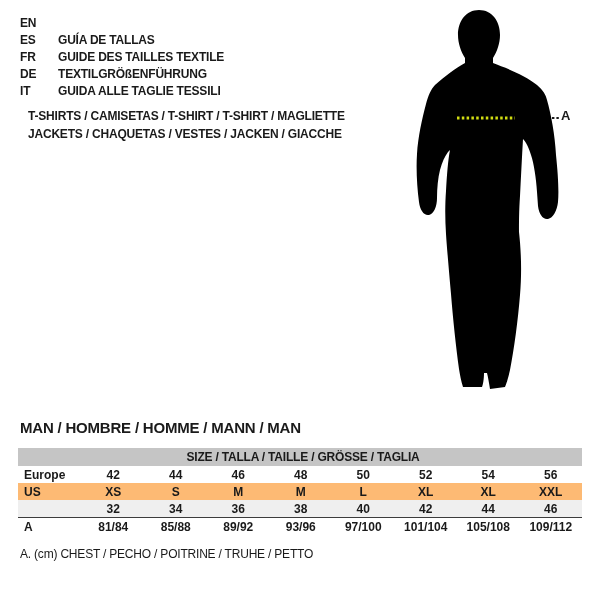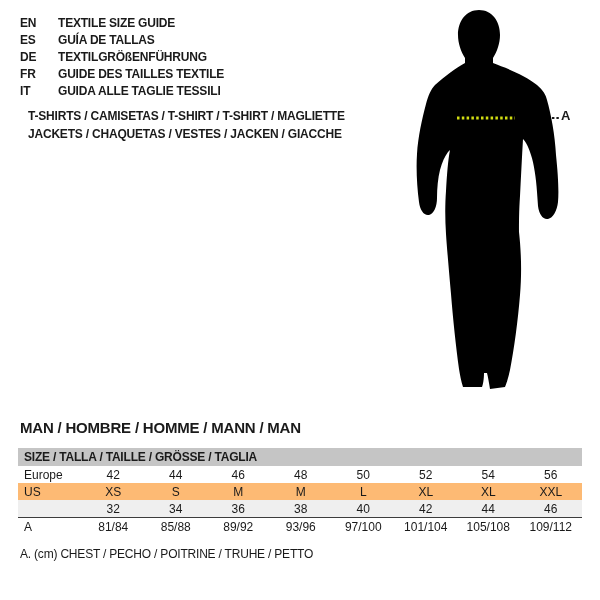--- a/index.html
+++ b/index.html
@@ -14,49 +14,48 @@
   
   .cat-block{position:absolute;left:28px;top:107px;font-weight:700;font-size:12px;line-height:18px;letter-spacing:-0.2px;}
   
   .figure-wrap{position:absolute;left:402px;top:8px;width:176px;height:385px;}
   .figure-wrap svg{display:block;width:176px;height:385px;}
   .a-label{position:absolute;left:159px;top:100px;font-weight:700;font-size:13px;}
   
   .man-heading{position:absolute;left:20px;top:419px;font-weight:700;font-size:15px;letter-spacing:-0.2px;}
   
   .size-table{position:absolute;left:18px;top:448px;width:564px;border-collapse:collapse;table-layout:fixed;font-size:12px;}
-  .size-table th{font-weight:700;text-align:left;padding:2px 0 2px 6px;letter-spacing:-0.2px;font-size:12px;}
-  .size-table td{text-align:center;padding:1px 0;height:15px;font-weight:400;}
+  .size-table th{font-weight:700;text-align:center;padding:2px 0 2px 6px;letter-spacing:-0.2px;font-size:12px;}
+  .size-table td{text-align:center;padding:1px 0;height:15px;font-weight:700;}
   .size-table td.row-label{text-align:left;padding-left:6px;}
   .size-table col.label-col{width:64px;}
   .size-table tr.rule-top td{border-top:1.5px solid #3c3c3c;}
   
   .footnote{position:absolute;left:20px;top:547px;font-weight:400;font-size:12px;letter-spacing:-0.2px;}
 </style>
 </head>
 <body>
 
 <div class="canvas">
 
   <div class="lang-block">
       <div class="lang-row">
         <span class="lang-code">EN</span>
-        <span class="lang-label">TEXTILE SIZE GUIDE</span>
       </div>
       <div class="lang-row">
         <span class="lang-code">ES</span>
         <span class="lang-label">GUÍA DE TALLAS</span>
       </div>
       <div class="lang-row">
+        <span class="lang-code">FR</span>
+        <span class="lang-label">GUIDE DES TAILLES TEXTILE</span>
+      </div>
+      <div class="lang-row">
         <span class="lang-code">DE</span>
         <span class="lang-label">TEXTILGRÖßENFÜHRUNG</span>
-      </div>
-      <div class="lang-row">
-        <span class="lang-code">FR</span>
-        <span class="lang-label">GUIDE DES TAILLES TEXTILE</span>
       </div>
       <div class="lang-row">
         <span class="lang-code">IT</span>
         <span class="lang-label">GUIDA ALLE TAGLIE TESSILI</span>
       </div>
     </div>
 
   <div class="cat-block">
     <div>T-SHIRTS / CAMISETAS / T-SHIRT / T-SHIRT / MAGLIETTE</div>
     <div>JACKETS / CHAQUETAS / VESTES / JACKEN / GIACCHE</div>

